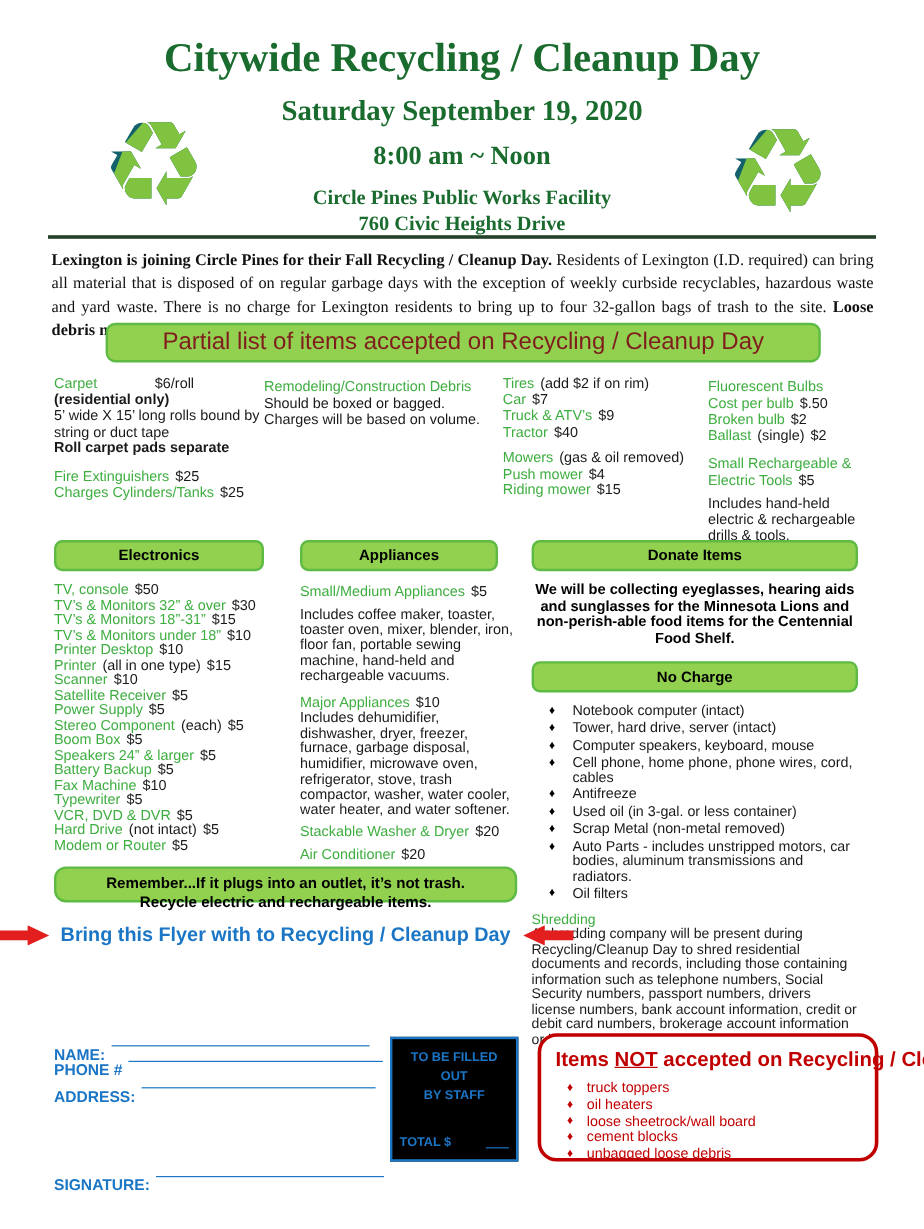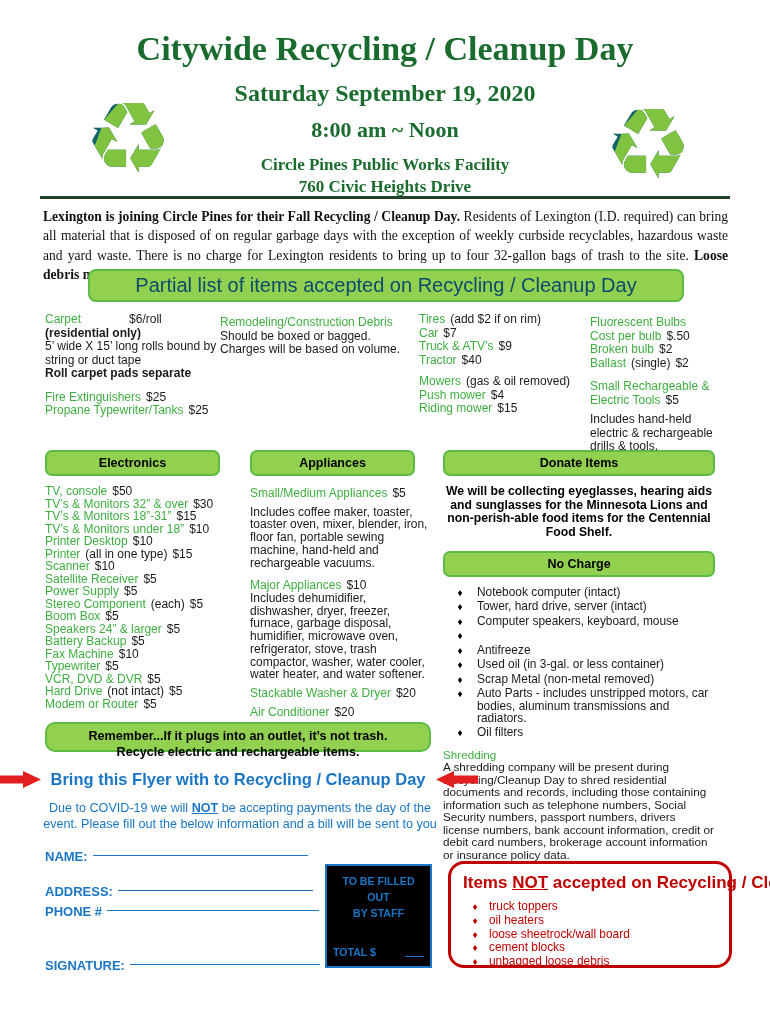--- a/index.html
+++ b/index.html
@@ -36,21 +36,21 @@
   .recycle .layer.green{color:#7fc341;clip-path:polygon(100% 0,100% 100%,0 100%,28% 30%,55% 0);}
 
   
   .intro{position:absolute;left:43px;right:42px;top:207px;font-size:13.6px;line-height:1.42;
          text-align:justify;color:#111;}
   .intro .b{font-weight:bold;}
 
   
   .banner{position:absolute;left:88px;top:269px;width:596px;height:33px;background:var(--banner-bg);
           border:2px solid var(--banner-border);border-radius:8px;text-align:center;
-          font-size:20px;line-height:29px;color:#0c4a6e;}
+          font-size:20px;line-height:29px;color:#7f1d1d;}
   .bar{position:absolute;height:26px;background:var(--banner-bg);border:2px solid var(--banner-border);
        border-radius:7px;text-align:center;font-size:12.5px;font-weight:bold;line-height:22px;color:#000;}
   .bar.inline{position:relative;left:auto;top:auto;width:100%;}
 
   
   .col{position:absolute;font-size:12px;line-height:1.13;}
   .g{color:var(--item-green);}
   .k{color:var(--ink);}
   .b{font-weight:bold;}
   .line span + span{margin-left:5px;}
@@ -89,27 +89,27 @@
              justify-content:center;gap:10px;}
   .flyer-row .txt{color:var(--blue);font-weight:bold;font-size:16.5px;white-space:nowrap;}
   .arrow{flex:0 0 auto;display:block;}
 
   
   .covid{position:absolute;left:36px;top:801px;width:408px;text-align:center;color:var(--blue);
          font-size:12.6px;line-height:1.25;}
   .covid .not{font-weight:bold;text-decoration:underline;}
 
   
-  .frow{position:absolute;left:45px;display:flex;align-items:center;color:var(--blue);
-        font-weight:bold;font-size:13px;}
+  .frow{position:absolute;left:45px;display:flex;align-items:flex-start;color:var(--blue);
+        font-weight:bold;font-size:13px;margin-top:22px;}
   .frow .lbl{white-space:nowrap;}
   .frow .fill{border-bottom:1.5px solid var(--blue);margin-left:5px;margin-bottom:2px;}
   .frow.name{top:849px;width:273px;} .frow.name .fill{width:215px;}
   .frow.address{top:884px;width:275px;} .frow.address .fill{width:195px;}
-  .frow.phone{top:904px;width:277px;} .frow.phone .fill{width:212px;}
+  .frow.phone{top:862px;width:277px;} .frow.phone .fill{width:212px;}
   .frow.signature{top:958px;width:275px;} .frow.signature .fill{width:190px;}
 
   .staff-box{position:absolute;left:325px;top:864px;width:107px;height:104px;
              border:2px solid var(--blue);background:#000000;padding:8px 6px 8px 6px;
              display:flex;flex-direction:column;}
   .staff-box .cap{color:var(--blue);font-weight:bold;font-size:10.6px;text-align:center;line-height:1.5;}
   .staff-box .spacer{flex:1;}
   .staff-box .total-row{display:flex;align-items:flex-end;color:var(--blue);font-weight:bold;font-size:10.6px;gap:27px;}
   .staff-box .total-row .fill{flex:1;border-bottom:1.4px solid var(--blue);margin-left:2px;margin-bottom:1px;}
 
@@ -150,21 +150,21 @@
   <div class="col col1">
     <div class="line"><span class="g">Carpet</span><span class="k" style="margin-left:48px;">$6/roll</span></div>
     <div class="k b">(residential only)</div>
     <div class="k">5’ wide X 15’ long rolls bound by string or duct tape</div>
     <div class="k b">Roll carpet pads separate</div>
     <div class="gap10"></div>
     <div>
 
         <div class="line"><span class="g">Fire Extinguishers</span><span class="k">$25</span></div>
 
-        <div class="line"><span class="g">Propane Typewriter/Tanks</span><span class="k">$25</span></div>
+        <div class="line"><span class="g">Charges Cylinders/Tanks</span><span class="k">$25</span></div>
       </div>
   </div>
 
   <div class="col col2">
     <div class="g">Remodeling/Construction Debris</div>
     <div class="k">Should be boxed or bagged.</div>
     <div class="k">Charges will be based on volume.</div>
   </div>
 
   <div class="col col3">
@@ -277,20 +277,21 @@
           <span class="txt">Tower, hard drive, server (intact)</span>
         </div>
 
         <div class="bullet-row">
           <span class="diamond">♦</span>
           <span class="txt">Computer speakers, keyboard, mouse</span>
         </div>
 
         <div class="bullet-row">
           <span class="diamond">♦</span>
+          <span class="txt">Cell phone,  home phone, phone wires, cord, cables</span>
         </div>
 
         <div class="bullet-row">
           <span class="diamond">♦</span>
           <span class="txt">Antifreeze</span>
         </div>
 
         <div class="bullet-row">
           <span class="diamond">♦</span>
           <span class="txt">Used oil (in 3-gal. or less container)</span>
@@ -325,21 +326,20 @@
   <div class="flyer-row">
     <svg class="arrow" width="42" height="17" viewBox="0 0 42 17">
         <polygon points="0,4.5 24,4.5 24,0 42,8.5 24,17 24,12.5 0,12.5" fill="#e31e1e"></polygon>
       </svg>
     <span class="txt">Bring this Flyer with to Recycling / Cleanup Day</span>
     <svg class="arrow" width="42" height="17" viewBox="0 0 42 17" style="transform:scaleX(-1);">
         <polygon points="0,4.5 24,4.5 24,0 42,8.5 24,17 24,12.5 0,12.5" fill="#e31e1e"></polygon>
       </svg>
   </div>
 
-  <div class="covid"><span>Due to COVID-19 we will </span><span class="not">NOT</span><span> be accepting payments the day of the event. Please fill out the below information and a bill will be sent to you</span></div>
 
   <div class="frow name">
     <span class="lbl">NAME:</span>
     <span class="fill"></span>
   </div>
   <div class="frow address">
     <span class="lbl">ADDRESS:</span>
     <span class="fill"></span>
   </div>
   <div class="frow phone">

